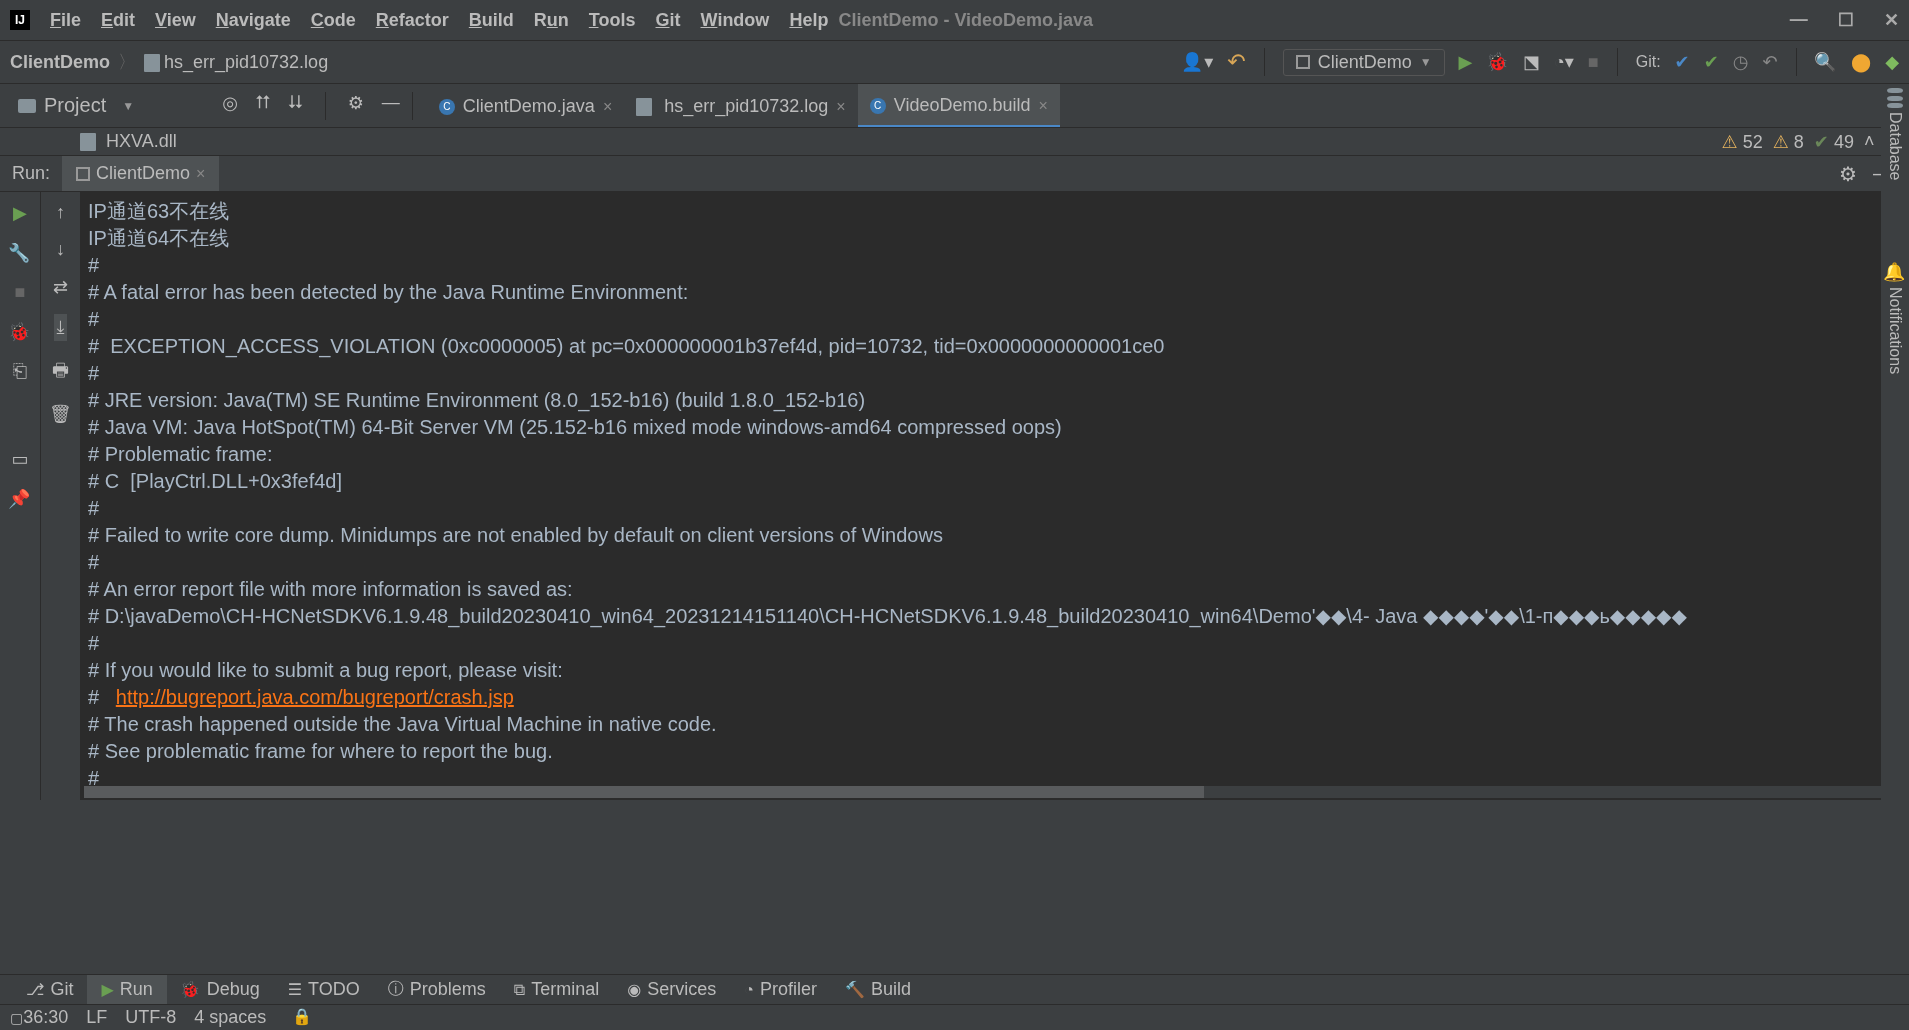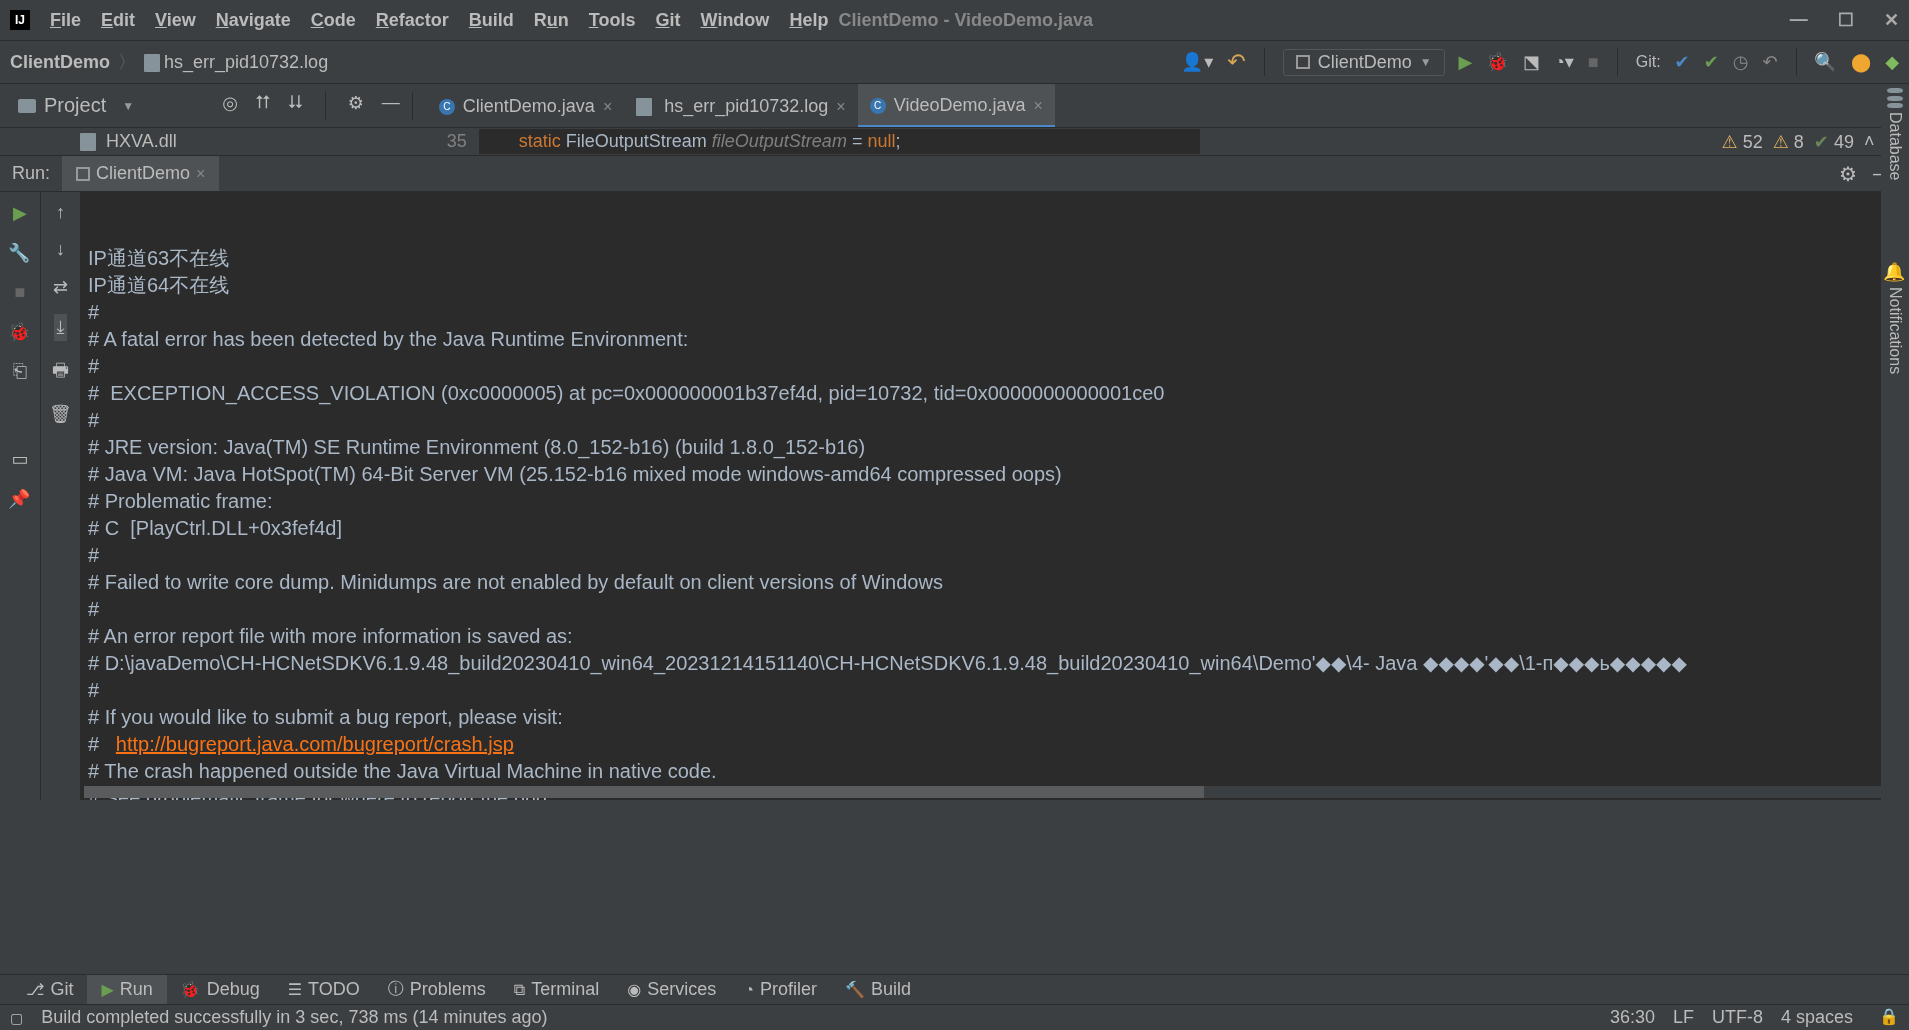--- a/index.html
+++ b/index.html
@@ -66,21 +66,21 @@
 .runhead .tab .close { color:#888; font-size:16px; }
 .runhead .right { margin-left:auto; display:flex; gap:16px; padding-right:16px; font-size:20px; color:#bbb; }
 .runhead .right span { cursor:pointer; }
 
 
 .runbody { display:flex; height:608px; background:#2b2b2b; }
 .lefticons { width:40px; background:#3c3f41; display:flex; flex-direction:column; align-items:center; padding-top:10px; gap:18px; }
 .lefticons span { cursor:pointer; color:#bbb; font-size:18px; }
 .midicons { width:40px; background:#3c3f41; display:flex; flex-direction:column; align-items:center; padding-top:10px; gap:16px; border-left:1px solid #2b2b2b; }
 .midicons span { cursor:pointer; color:#bbb; font-size:18px; }
-.console { flex:1; padding:6px 0 6px 8px; font-family:"Consolas","Courier New",monospace; font-size:20px; line-height:27px; color:#a9b7c6; white-space:pre; overflow:hidden; position:relative;margin-top:47px; }
+.console { flex:1; padding:6px 0 6px 8px; font-family:"Consolas","Courier New",monospace; font-size:20px; line-height:27px; color:#a9b7c6; white-space:pre; overflow:hidden; position:relative; }
 .console a { color:#f97316; }
 .console .hscroll-track { position:absolute; left:4px; right:6px; bottom:2px; height:12px; background:#3c3f41; }
 .console .hscroll-thumb { position:absolute; left:4px; bottom:2px; height:12px; width:1120px; background:#595b5d; }
 .console .vscroll { position:absolute; right:2px; top:340px; width:14px; height:180px; background:#595b5d; }
 
 
 .rightstripe { position:absolute; right:0; top:84px; bottom:52px; width:28px; background:#3c3f41; display:flex; flex-direction:column; align-items:center; padding-top:4px; gap:80px; }
 .rightstripe .vtext { writing-mode:vertical-rl; color:#bbb; font-size:16px; cursor:pointer; }
 .rightstripe .db-ico { width:16px; height:20px; display:flex; flex-direction:column; justify-content:space-between; }
 .rightstripe .db-ico i { display:block; height:5px; background:#87939a; border-radius:50%/80%; }
@@ -180,43 +180,33 @@
       <span>ClientDemo.java</span>
       <span class="close">×</span>
     </div>
     <div class="etab">
       <span class="file-ico"></span>
       <span>hs_err_pid10732.log</span>
       <span class="close">×</span>
     </div>
     <div class="etab active">
       <span class="j-ico">C</span>
-      <span>VideoDemo.java</span>
+      <span>VideoDemo.build</span>
       <span class="close">×</span>
     </div>
   </div>
   <div style="margin-left:auto;padding-right:16px;display:flex;gap:12px;color:#bbb;">
     <span>⋮</span>
   </div>
 </div>
 
 <div class="filerow">
   <div class="projfile">
     <span class="file-ico"></span>
     <span>HXVA.dll</span>
-  </div>
-  <div class="code-preview" style="margin-left:240px;">
-    <span class="lnum">35</span>
-    <span class="codeseg" style="background:#2b2b2b;padding:2px 300px 2px 40px;">
-      <span class="kw">static</span>
-      <span class="cls"> </span><span class="cls">FileOutputStream</span>
-      <span class="it"> </span><span class="it">fileOutputStream</span>
-      <span class="op"> </span><span class="op">=</span>
-      <span class="nul"> </span><span class="nul">null</span><span class="op">;</span>
-    </span>
   </div>
   <div class="badges">
     <span><span class="badge-w">⚠</span> <span>52</span></span>
     <span><span class="badge-e">⚠</span> <span>8</span></span>
     <span><span class="badge-ok">✔</span> <span>49</span></span>
     <span>˄</span>
     <span>˅</span>
   </div>
 </div>
 
@@ -308,21 +298,20 @@
       <span>Profiler</span>
     </div>
   <div class="btab">
       <span class="ico">🔨</span>
       <span>Build</span>
     </div>
 </div>
 
 <div class="statusbar">
   <span style="font-size:14px;">▢</span>
-  <span class="msg">Build completed successfully in 3 sec, 738 ms (14 minutes ago)</span>
   <div class="right">
     <span>36:30</span>
     <span>LF</span>
     <span>UTF-8</span>
     <span>4 spaces</span>
     <span class="lock">🔒</span>
   </div>
 </div>
 
 </body></html>

